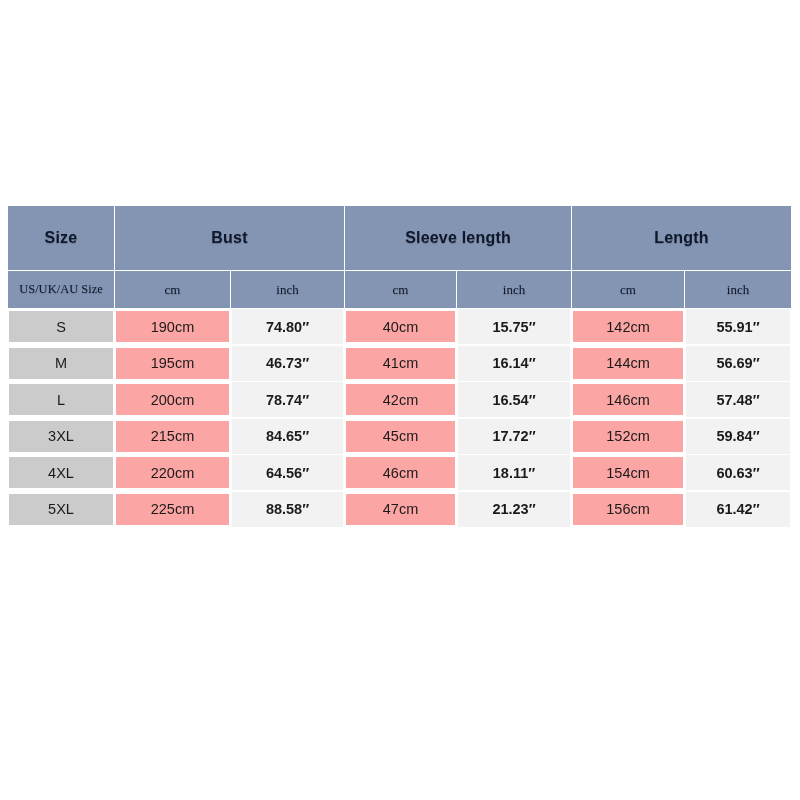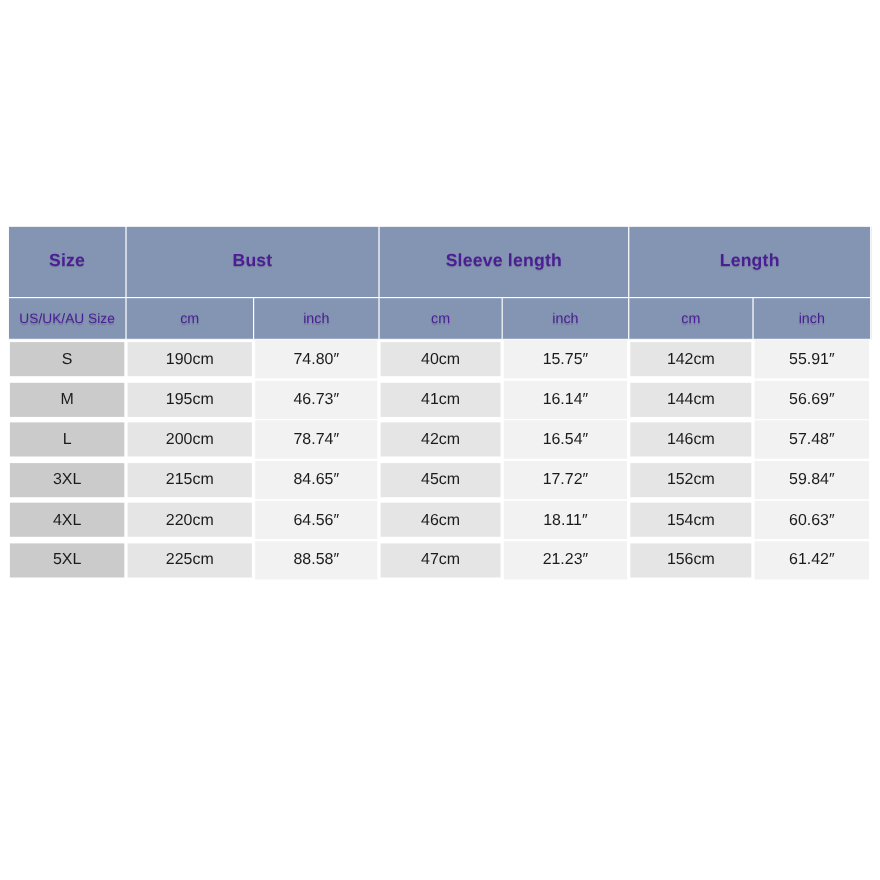--- a/index.html
+++ b/index.html
@@ -32,31 +32,31 @@
     padding: 0;
     margin: 0;
     text-align: center;
     vertical-align: middle;
     border: 1px solid #ffffff;
   }
 
   
   .hdr-group {
     background: #8495b4;
-    color: #4c1d95;
+    color: #0f172a;
     font-weight: bold;
     font-size: 16px;
     height: 64px;
     letter-spacing: .2px;
     text-shadow: 0 1px 1px rgba(0,0,0,.18);
   }
   .hdr-sub {
     background: #8495b4;
-    color: #4c1d95;
-    font-family: Liberation Sans, sans-serif;
+    color: #0f172a;
+    font-family: Liberation Serif, serif;
     font-size: 13px;
     height: 37px;
     text-shadow: 0 1px 1px rgba(0,0,0,.18);
   }
   .hdr-sub.size-sub {
     font-size: 12.5px;
   }
 
   
   td.cell {
@@ -68,26 +68,26 @@
   
   .blk {
     display: flex;
     align-items: center;
     justify-content: center;
     height: 31px;
     margin: 2px 1px;
     box-sizing: border-box;
   }
   td.c-size .blk   { background: #cbcbcb; }
-  td.c-cm .blk     { background: #e5e5e5; }
+  td.c-cm .blk     { background: #fca5a5; }
   td.c-inch .blk   { background: #f2f2f2; margin: 0 1px; height: 35px; }
 
   td.c-size { background: #ffffff; }
   td.c-cm   { background: #ffffff; }
-  td.c-inch { background: #ffffff; }
+  td.c-inch { background: #ffffff; font-weight: bold; }
 </style>
 </head>
 <body>
 
 <div id="size-chart-wrap">
   <table class="size-chart">
     <colgroup>
       <col style="width:107px">
       <col style="width:116px">
       <col style="width:114px">

